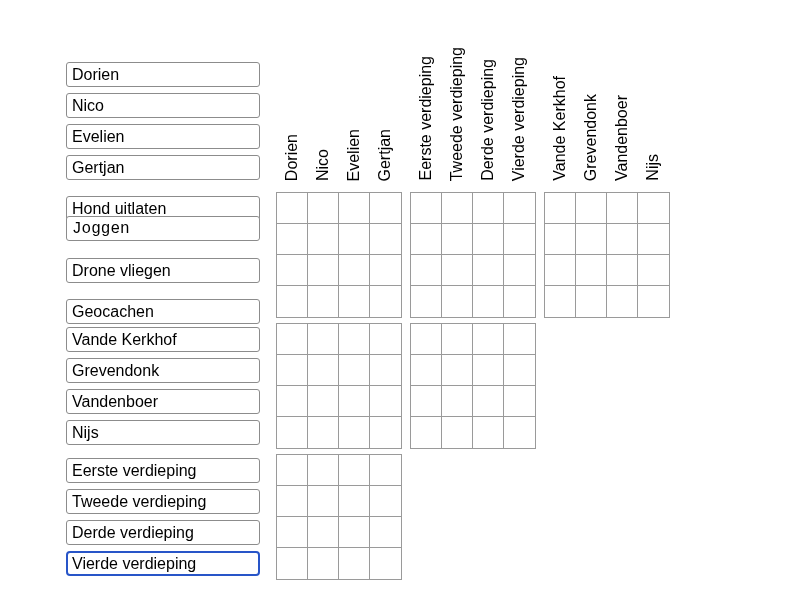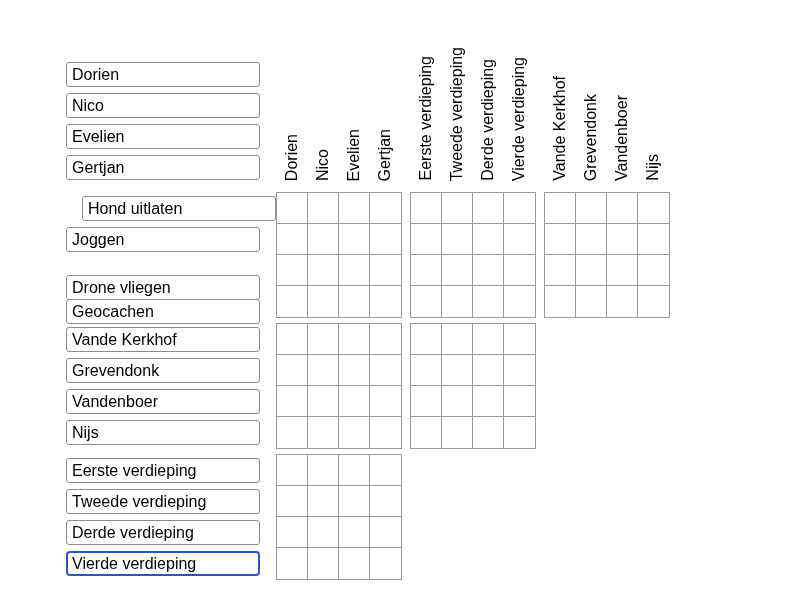--- a/index.html
+++ b/index.html
@@ -115,23 +115,23 @@
       </div>
       <div class="col-header" style="left: 638px;">
         <span>Nijs</span>
       </div>
     </div>
   <div id="left-boxes">
       <input type="text" class="label-box" value="Dorien" spellcheck="false" style="top: 62px;">
       <input type="text" class="label-box" value="Nico" spellcheck="false" style="top: 93px;">
       <input type="text" class="label-box" value="Evelien" spellcheck="false" style="top: 124px;">
       <input type="text" class="label-box" value="Gertjan" spellcheck="false" style="top: 155px;">
-      <input type="text" class="label-box" value="Hond uitlaten" spellcheck="false" style="top: 196px; margin-left: 16px;">
-      <input type="text" class="label-box" value="Joggen" spellcheck="false" style="top: 227px;">
-      <input type="text" class="label-box" value="Drone vliegen" spellcheck="false" style="top: 275px;">
+      <input type="text" class="label-box" value="Hond uitlaten" spellcheck="false" style="top: 196px;">
+      <input type="text" class="label-box" value="Joggen" spellcheck="false" style="top: 216px; font-family: Liberation Mono, monospace;">
+      <input type="text" class="label-box" value="Drone vliegen" spellcheck="false" style="top: 258px;">
       <input type="text" class="label-box" value="Geocachen" spellcheck="false" style="top: 299px;">
       <input type="text" class="label-box" value="Vande Kerkhof" spellcheck="false" style="top: 327px;">
       <input type="text" class="label-box" value="Grevendonk" spellcheck="false" style="top: 358px;">
       <input type="text" class="label-box" value="Vandenboer" spellcheck="false" style="top: 389px;">
       <input type="text" class="label-box" value="Nijs" spellcheck="false" style="top: 420px;">
       <input type="text" class="label-box" value="Eerste verdieping" spellcheck="false" style="top: 458px;">
       <input type="text" class="label-box" value="Tweede verdieping" spellcheck="false" style="top: 489px;">
       <input type="text" class="label-box" value="Derde verdieping" spellcheck="false" style="top: 520px;">
       <input type="text" class="label-box focused" value="Vierde verdieping" spellcheck="false" style="top: 551px;">
     </div>

